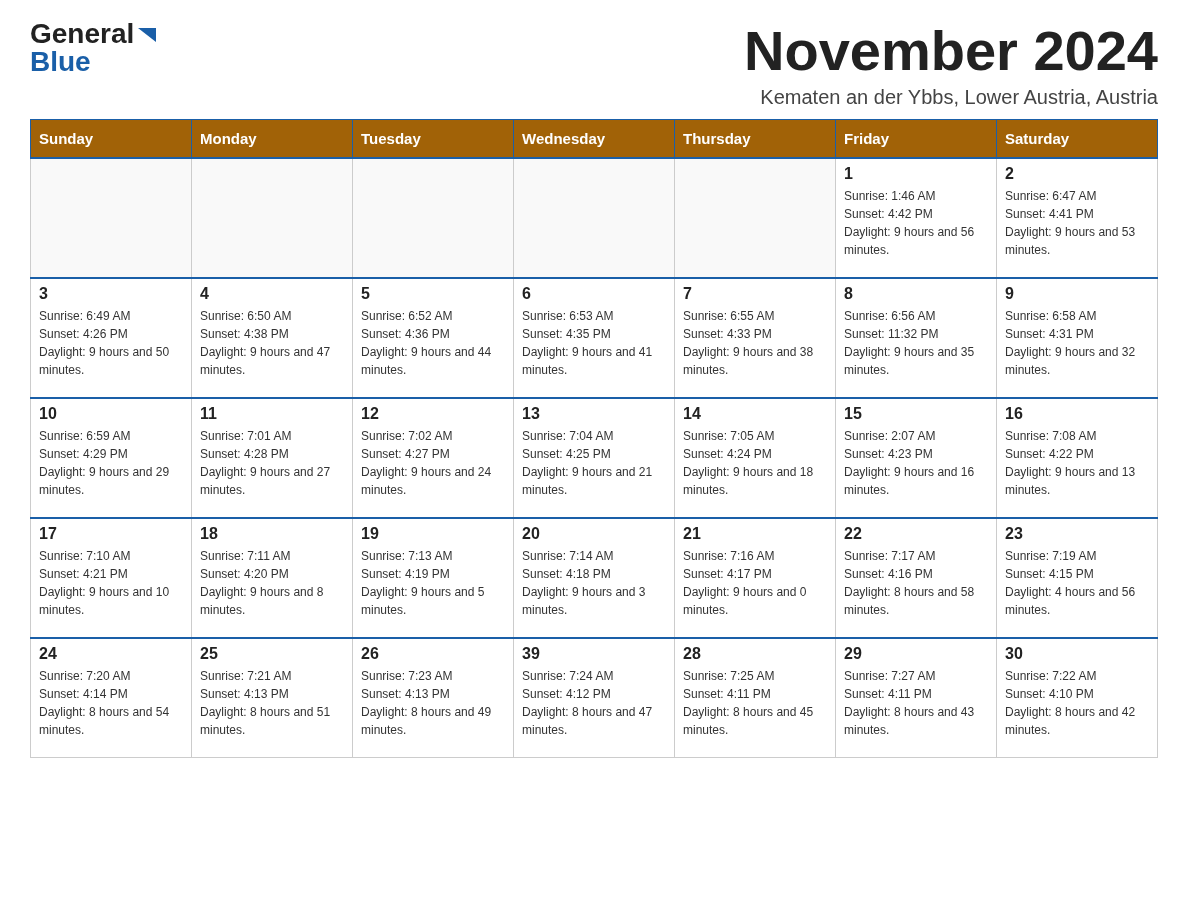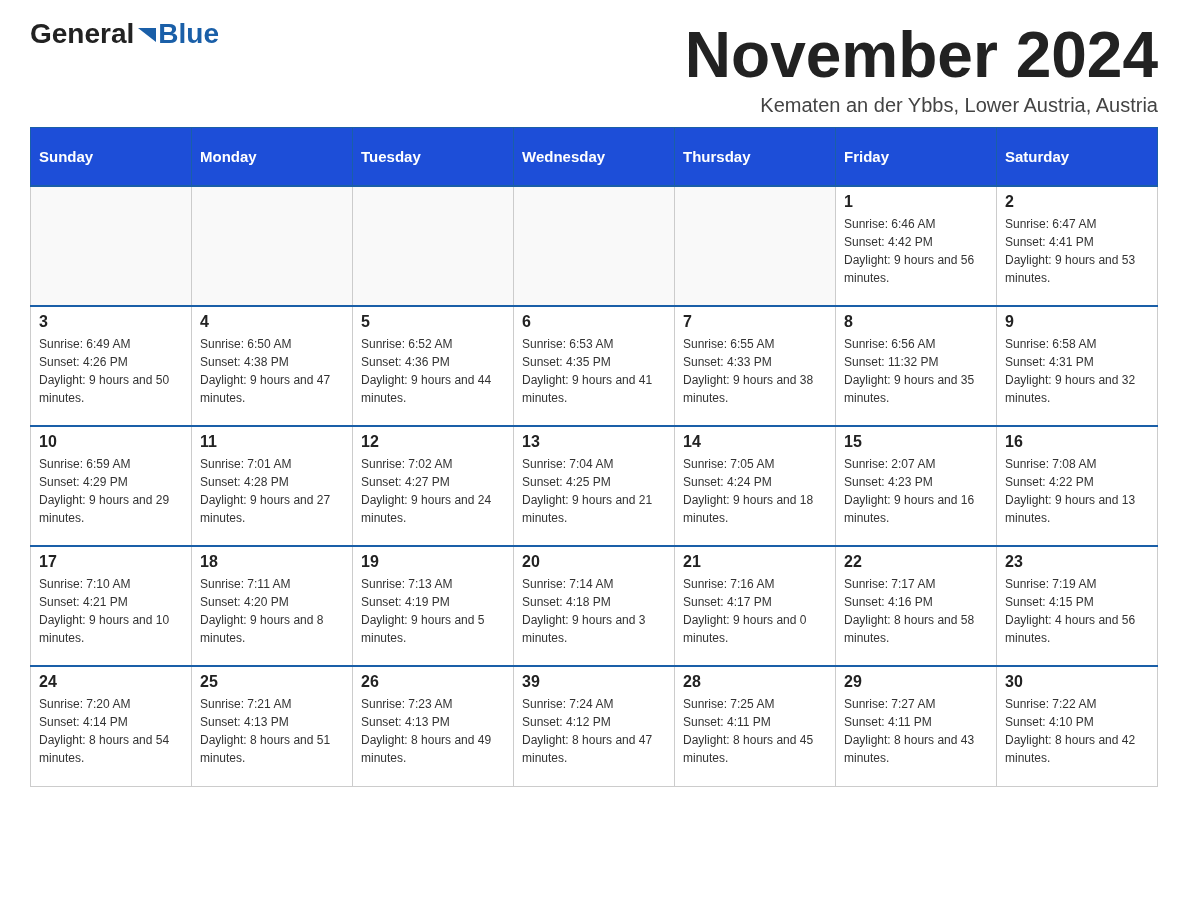--- a/index.html
+++ b/index.html
@@ -10,66 +10,67 @@
       color: #222;
     }
     .header-top {
       display: flex;
       align-items: flex-start;
       justify-content: space-between;
       margin-bottom: 10px;
     }
     .logo {
       display: flex;
+      flex-direction: column;
       align-items: flex-start;
     }
     .logo-text-general {
       font-size: 28px;
       font-weight: bold;
       color: #222;
       line-height: 1;
     }
     .logo-text-blue {
       font-size: 28px;
       font-weight: bold;
       color: #1a5fa8;
       line-height: 1;
     }
     .logo-row {
       display: flex;
       align-items: center;
     }
     .month-title {
-      font-size: 64px;
-      font-weight: bold;
-      color: #222;
-      text-align: center;
+      font-size: 56px;
+      font-weight: bold;
+      color: #222;
+      text-align: right;
       line-height: 1.1;
     }
     .location-subtitle {
       font-size: 20px;
       color: #444;
       text-align: right;
       margin-top: 4px;
       margin-left: 31px;
     }
     .title-block {
       text-align: right;
     }
     .calendar {
       width: 100%;
       border-collapse: collapse;
       margin-top: 10px;
     }
     .calendar th {
-      background-color: #1d4ed8;
+      background-color: #a16207;
       color: #fff;
       font-size: 15px;
       font-weight: bold;
-      padding: 20px 8px;
+      padding: 10px 8px;
       text-align: left;
       border: 1px solid #1a5fa8;
     }
     .calendar td {
       border: 1px solid #ccc;
       vertical-align: top;
       padding: 6px 8px;
       width: 14.28%;
       min-height: 120px;
       height: 120px;
@@ -128,21 +129,21 @@
   </thead>
   <tbody id="calendar-body">
   <tr class="week-row">
         <td class="empty-cell"></td>
         <td class="empty-cell"></td>
         <td class="empty-cell"></td>
         <td class="empty-cell"></td>
         <td class="empty-cell"></td>
         <td>
           <span class="day-number">1</span>
-          <div class="day-info"><span>Sunrise: 6:46 AM</span><br><span>Sunset: 4:42 PM</span><br><span>Daylight: 9 hours and 56 minutes.</span></div>
+          <div class="day-info"><span>Sunrise: 1:46 AM</span><br><span>Sunset: 4:42 PM</span><br><span>Daylight: 9 hours and 56 minutes.</span></div>
         </td>
         <td>
           <span class="day-number">2</span>
           <div class="day-info"><span>Sunrise: 6:47 AM</span><br><span>Sunset: 4:41 PM</span><br><span>Daylight: 9 hours and 53 minutes.</span></div>
         </td>
       </tr>
       <tr class="week-row">
         <td>
           <span class="day-number">3</span>
           <div class="day-info"><span>Sunrise: 6:49 AM</span><br><span>Sunset: 4:26 PM</span><br><span>Daylight: 9 hours and 50 minutes.</span></div>

